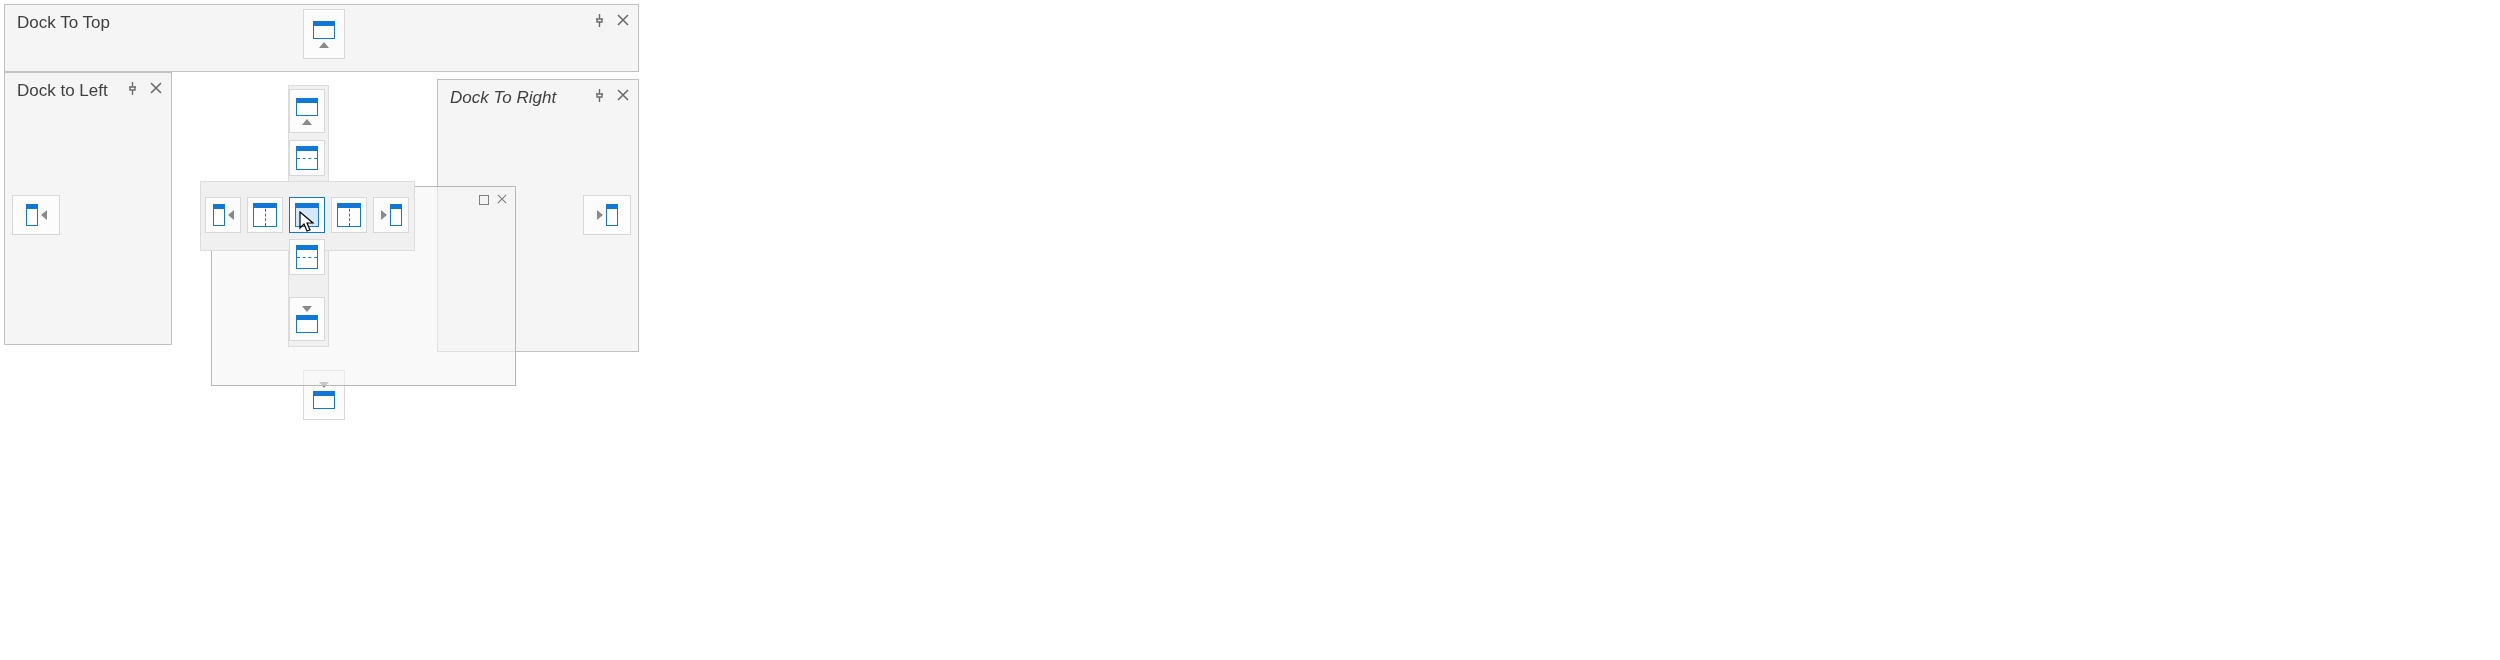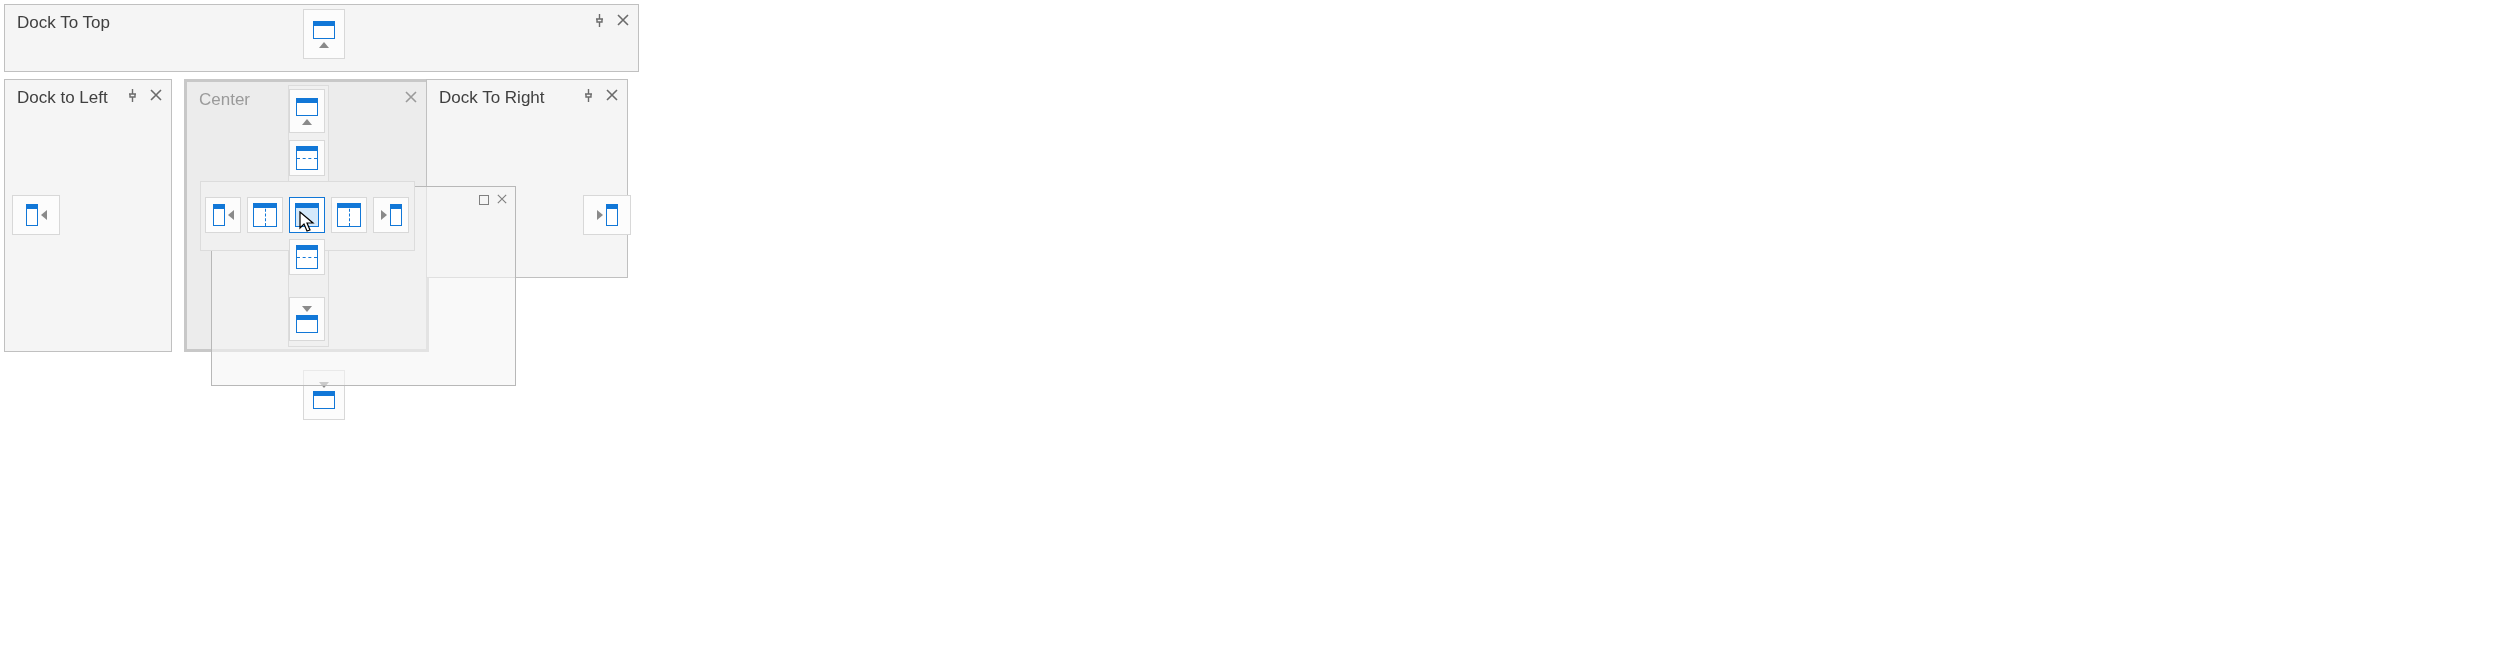--- a/index.html
+++ b/index.html
@@ -74,53 +74,43 @@
           </svg>
         </span>
     </div>
   </div>
 
   <div class="hint" style="left:303px;top:9px;height:50px;">
     <div class="mini topbar"></div>
     <div class="arrow up"></div>
   </div>
 
-  <div class="panel" style="left:4px;top:79px;width:168px;height:273px;">
+  <div class="panel" style="left:4px;top:72px;width:168px;height:273px;">
     <span class="panel-header">Dock to Left</span>
     <div class="panel-actions">
       <span class="glyph">
           <svg width="13" height="13" viewBox="0 0 13 13">
             <path d="M6.5 0v5 M3 5h7 M4 5v3h5V5 M6.5 8v5" stroke="#6b6b6b" stroke-width="1.4" fill="none"></path>
           </svg>
         </span>
       <span class="glyph">
           <svg width="12" height="12" viewBox="0 0 12 12">
             <path d="M1 1l10 10M11 1L1 11" stroke="#6b6b6b" stroke-width="1.6"></path>
           </svg>
         </span>
     </div>
   </div>
 
   <div class="hint row" style="left:12px;top:195px;width:48px;height:40px;">
     <div class="mini narrow topbar"></div>
     <div class="arrow left"></div>
   </div>
 
-  <div class="panel" style="left:184px;top:79px;width:245px;height:273px;border:3px solid #c8c8c8;background:#ececec;">
-    <span class="panel-header dim">Center</span>
-    <div class="panel-actions">
-      <span class="glyph">
-          <svg width="12" height="12" viewBox="0 0 12 12">
-            <path d="M1 1l10 10M11 1L1 11" stroke="#9a9a9a" stroke-width="1.6"></path>
-          </svg>
-        </span>
-    </div>
-  </div>
 
-  <div class="panel" style="left:426px;top:79px;width:202px;height:199px;">
+  <div class="panel" style="left:437px;top:79px;width:202px;height:273px;font-style:italic;">
     <span class="panel-header">Dock To Right</span>
     <div class="panel-actions">
       <span class="glyph">
           <svg width="13" height="13" viewBox="0 0 13 13">
             <path d="M6.5 0v5 M3 5h7 M4 5v3h5V5 M6.5 8v5" stroke="#6b6b6b" stroke-width="1.4" fill="none"></path>
           </svg>
         </span>
       <span class="glyph">
           <svg width="12" height="12" viewBox="0 0 12 12">
             <path d="M1 1l10 10M11 1L1 11" stroke="#6b6b6b" stroke-width="1.6"></path>

